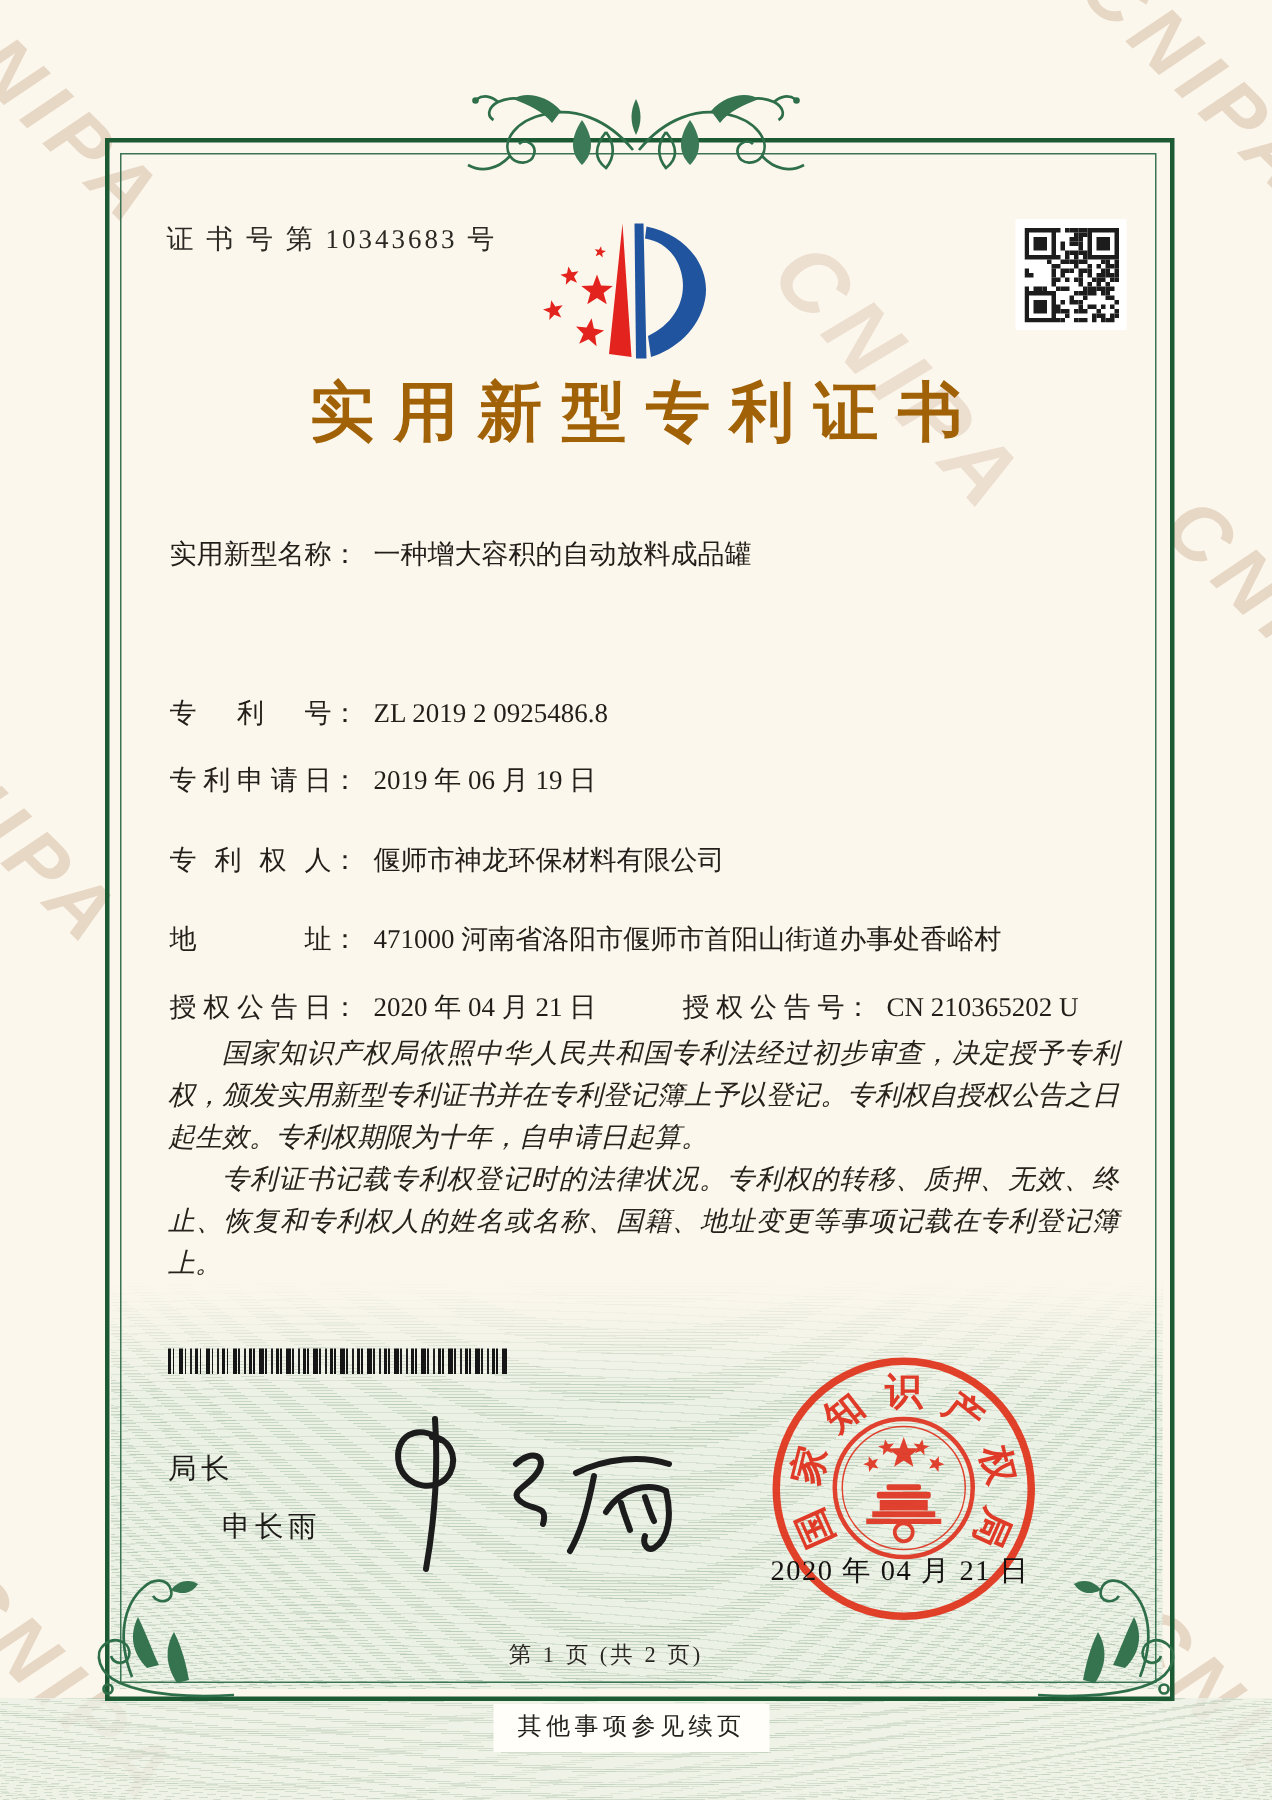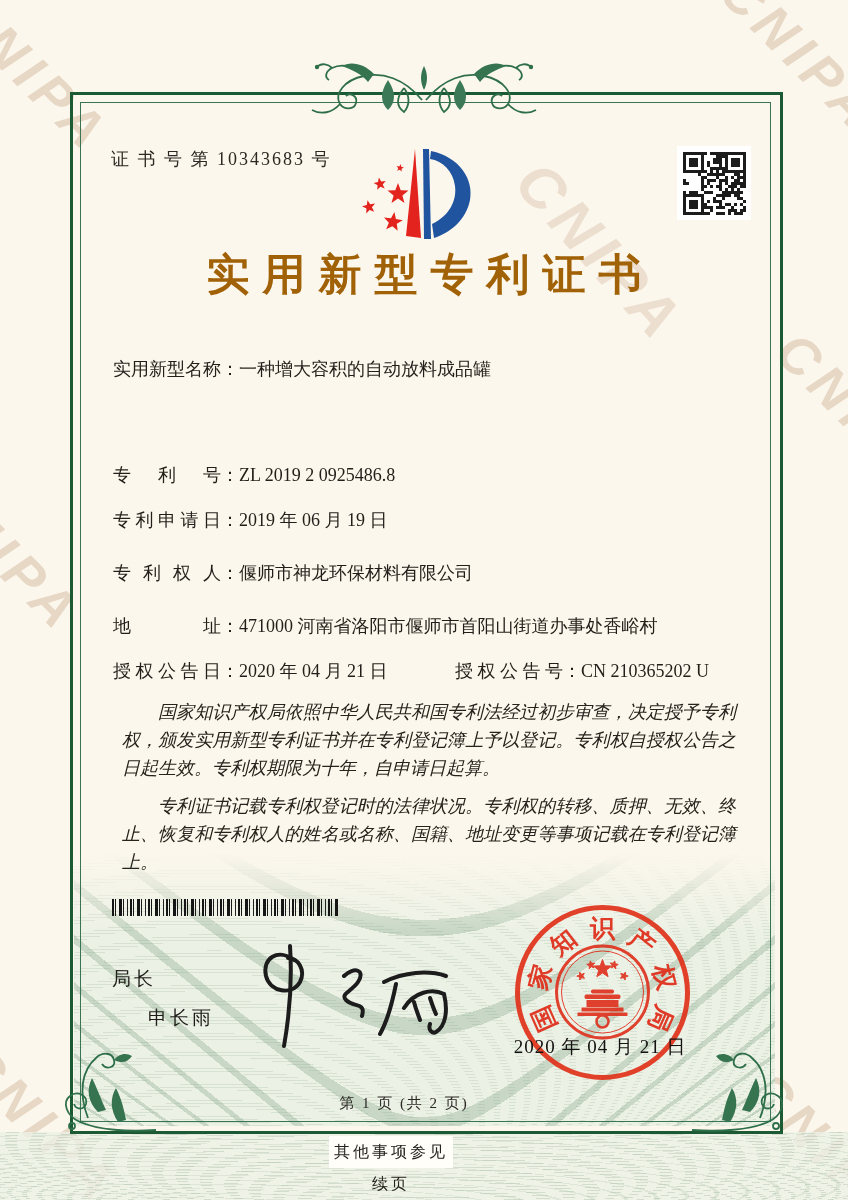--- a/index.html
+++ b/index.html
@@ -22,42 +22,42 @@
   
   .frame-outer{position:absolute;z-index:2;left:70px;top:92px;width:707px;height:1036px;border:3px solid #1c5a34;}
   .frame-inner{position:absolute;z-index:2;left:80px;top:102px;width:689px;height:1018px;border:1px solid #3a7453;}
   .orn{position:absolute;z-index:3;}
   
   .cert-no{position:absolute;z-index:4;left:111px;top:147px;font-size:18px;letter-spacing:2px;color:#2b2923;}
   .title{position:absolute;z-index:4;left:0;right:0;top:246px;text-align:center;
          font-size:43px;font-weight:bold;letter-spacing:13px;padding-left:13px;color:#a16207;}
   .row{position:absolute;z-index:4;left:113px;font-size:18px;line-height:26px;white-space:nowrap;}
   .flabel{display:inline-block;width:108px;text-align:justify;text-align-last:justify;text-justify:inter-character;vertical-align:top;}
-  .fvalue{}
+  .fvalue{margin-left:10px;}
   .grant2{position:absolute;left:342px;top:0;}
   .paras{position:absolute;z-index:4;left:112px;top:688px;width:634px;font-size:18px;line-height:28px;
          text-align:justify;color:#26221c;font-style:italic;}
-  .paras p{margin:10px;text-indent:2em;}
+  .paras p{margin:0;text-indent:2em;}
   
   .barcode{position:absolute;z-index:4;left:112px;top:899px;width:226px;height:17px;
     background:repeating-linear-gradient(90deg,#151515 0 2px,rgba(0,0,0,0) 2px 3px,#151515 3px 4px,
       rgba(0,0,0,0) 4px 7px,#151515 7px 10px,rgba(0,0,0,0) 10px 11px,#1a1a1a 11px 12px,rgba(0,0,0,0) 12px 15px,
       #222 15px 16px,rgba(0,0,0,0) 16px 18px);}
   .sig-role{position:absolute;z-index:4;left:112px;top:966px;font-size:19px;letter-spacing:3px;color:#1e1c18;}
   .sig-name{position:absolute;z-index:4;left:112px;top:1005px;font-size:19px;letter-spacing:3px;color:#1e1c18;margin-left:36px;}
   .sig-svg{position:absolute;z-index:4;left:248px;top:942px;}
   
   .seal{position:absolute;z-index:5;left:505px;top:895px;}
   #seal-chars text{fill:#df2c18;font-size:25px;font-weight:bold;text-anchor:middle;dominant-baseline:central;
       font-family:"Liberation Serif",serif;}
   .seal-date{position:absolute;z-index:6;left:600px;top:1034px;transform:translateX(-50%);
       font-size:19px;letter-spacing:1px;color:#141210;white-space:nowrap;}
   .page-info{position:absolute;z-index:4;left:0;right:40px;top:1094px;text-align:center;font-size:15px;
       letter-spacing:2px;color:#2b2823;}
-  .footer-note{position:absolute;z-index:6;left:329px;top:1136px;width:124px;height:32px;background:#fffef8;
+  .footer-note{position:absolute;z-index:6;left:329px;top:1136px;width:184px;height:32px;background:#fffef8;
       text-align:center;line-height:32px;font-size:16px;letter-spacing:3px;color:#26231d;}
   .qr-bg{position:absolute;z-index:4;left:677px;top:146px;width:74px;height:74px;background:#fff;}
   .qr{position:absolute;z-index:5;left:683px;top:152px;}
   .logo{position:absolute;z-index:4;left:350px;top:138px;}
 </style>
 </head>
 <body>
 
 <div class="page">
 

